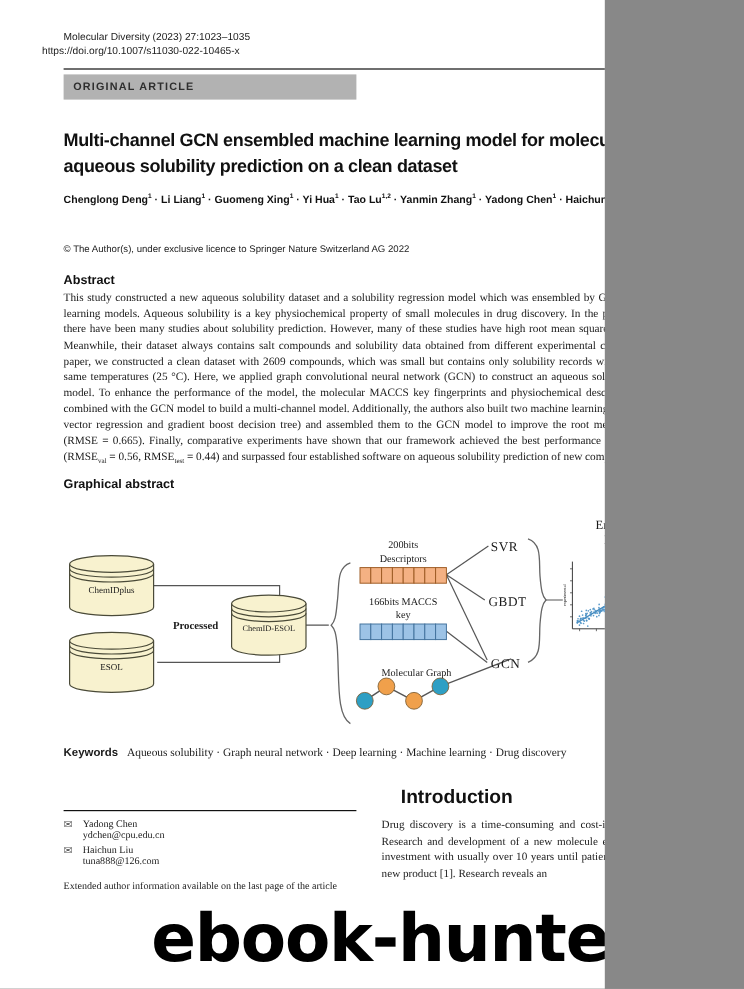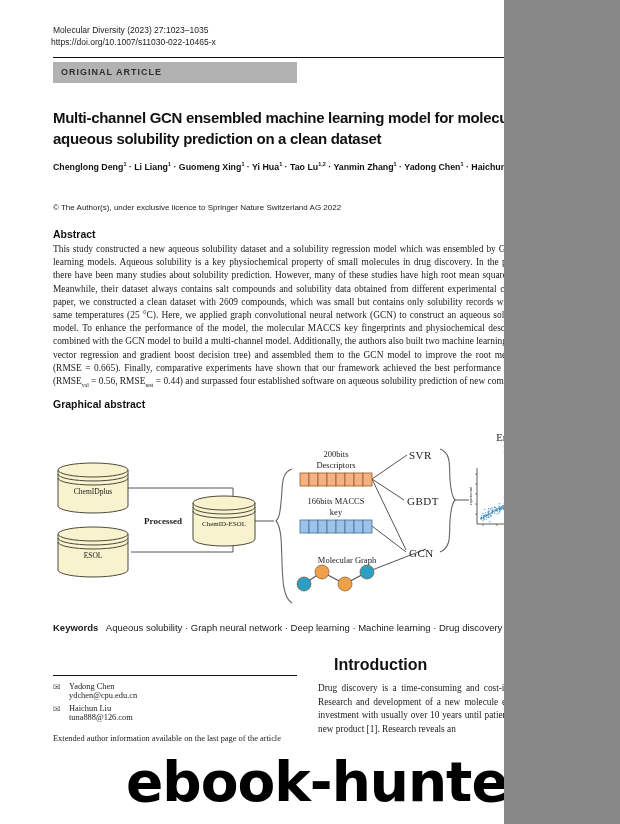--- a/index.html
+++ b/index.html
@@ -1,21 +1,21 @@
 <!DOCTYPE html>
 <html><head>
 <meta charset="utf-8">
 <style>
   html,body{margin:0;padding:0;background:#888;}
   .page{position:relative;width:504px;height:824px;background:#ffffff;overflow:hidden;
         font-family:"Liberation Sans",sans-serif;color:#222;}
   .abs{position:absolute;}
   
   .journal-line{left:53px;top:25px;font-size:8.5px;color:#1a1a1a;}
-  .doi-line{left:51px;top:37px;font-size:8.5px;color:#1a1a1a;text-decoration:none;}
+  .doi-line{left:35px;top:37px;font-size:8.5px;color:#1a1a1a;text-decoration:none;}
   .top-rule{left:53px;top:57px;width:517px;height:1.4px;background:#111;}
   .banner{left:53px;top:62px;width:236px;height:21px;background:#b2b2b2;
           font-size:9px;font-weight:bold;letter-spacing:1px;color:#2e2e2e;
           line-height:21px;padding-left:8px;}
   .check-badge{left:537px;top:66px;width:37px;height:33px;border:1px solid #d2d2d2;
                background:#f6f6f6;border-radius:2px;text-align:center;cursor:pointer;}
   .cb-circle{width:12px;height:12px;border-radius:50%;border:2px solid #8f8f8f;
              margin:2px auto 0;position:relative;}
   .cb-circle::after{content:"";position:absolute;left:4px;top:2px;width:4px;height:7px;background:#8f8f8f;}
   .cb-text{font-size:5.5px;color:#6f6f6f;line-height:6px;}
@@ -32,21 +32,21 @@
   .serif{font-family:"Liberation Serif",serif;}
   .abstract-body{left:53px;top:243px;width:517px;font-size:9.4px;line-height:13.2px;
                  text-align:justify;color:#1a1a1a;}
   .abstract-body sub{font-size:0.62em;}
   .ga-head{left:53px;top:398px;}
   .ga-figure{left:45px;top:426px;}
   .fig-text{font-family:"Liberation Serif",serif;fill:#1a1a1a;}
   
   .keywords{left:53px;top:622px;width:517px;font-size:9.5px;color:#1a1a1a;}
   .kw-head{font-weight:bold;font-family:"Liberation Sans",sans-serif;}
-  .kw-items{font-family:Liberation Sans, sans-serif;}
+  .kw-items{font-family:Liberation Serif, serif;}
   
   .intro-head{left:318px;top:656px;font-size:16px;padding-left:16px;}
   .intro-body{left:318px;top:682px;width:252px;font-size:9.3px;line-height:13.6px;
               text-align:justify;color:#1a1a1a;}
   .fn-rule{left:53px;top:675px;width:244px;height:1.2px;background:#111;}
   .footnotes{left:53px;top:682px;width:250px;font-family:"Liberation Serif",serif;
              font-size:8.4px;color:#1a1a1a;}
   .fn-entry{display:flex;margin-bottom:4px;}
   .fn-mail{width:16px;color:#555;font-size:9px;}
   .fn-email{display:block;text-decoration:none;color:#1a1a1a;}

